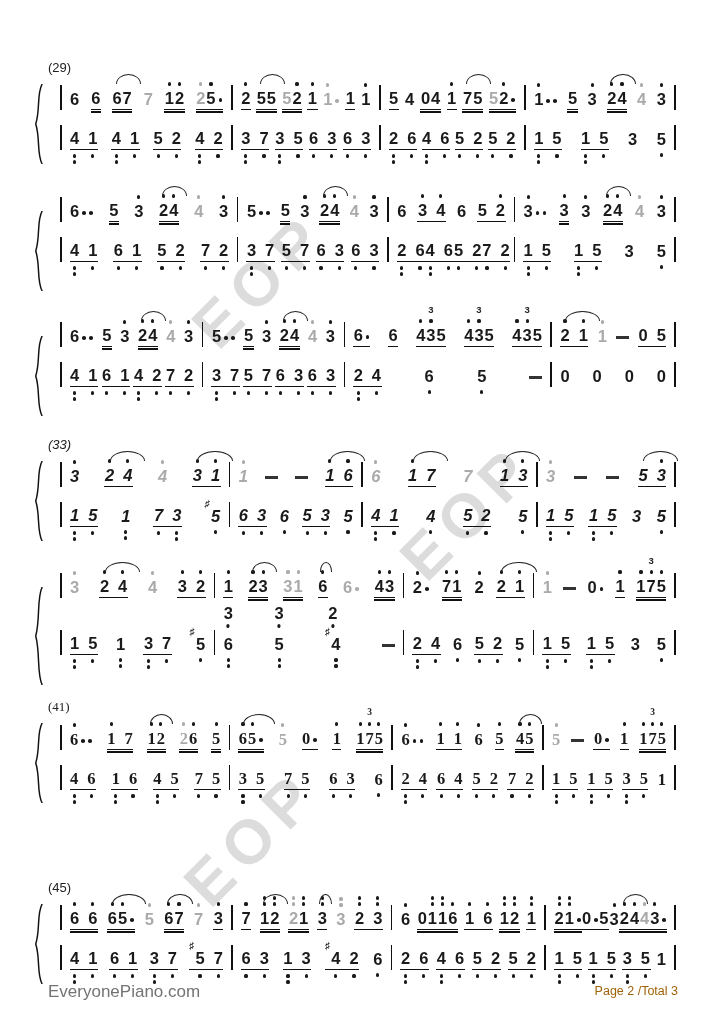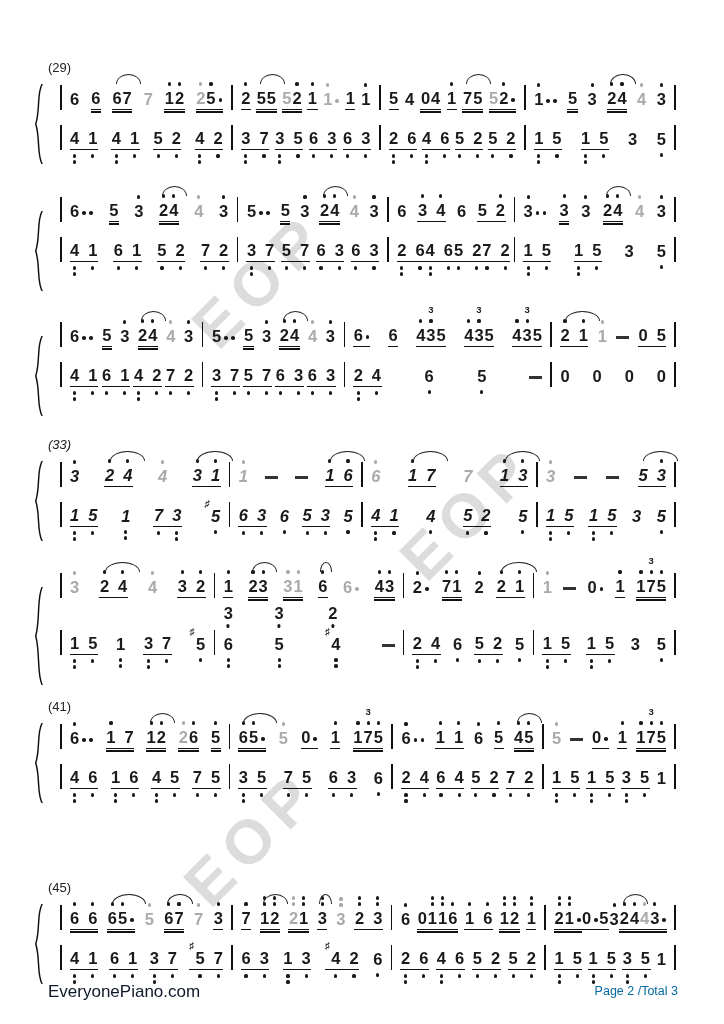--- a/index.html
+++ b/index.html
@@ -30,22 +30,22 @@
   .tok.u1 .dd{margin-top:4px;}
   .pd{width:3.6px;height:3.6px;border-radius:50%;background:currentColor;display:inline-block;margin:0 1px 7px 2.5px;flex:none;}
   .dashx{display:inline-block;width:13px;height:2.6px;background:#333;margin-bottom:8px;flex:none;}
   .sharp{font-size:10px;margin-right:1px;transform:translateY(-6px);align-self:flex-start;}
   .arc{position:absolute;left:18%;right:-42%;top:-12px;height:9px;pointer-events:none;
        border:1.4px solid #222;border-bottom:none;border-radius:50% 50% 0 0/100% 100% 0 0;}
   .t3n{position:absolute;top:-19px;left:50%;transform:translateX(-50%);
        font-size:9.5px;font-weight:bold;background:#fff;padding:0 2px;color:#222;}
   .top{position:absolute;bottom:26px;left:50%;transform:translateX(-50%);
        display:flex;flex-direction:column;align-items:center;font-size:16.5px;font-weight:bold;color:#1a1a1a;}
-  .footer-left{position:absolute;left:48px;bottom:22px;font-size:17px;color:#0f172a;}
-  .footer-right{position:absolute;right:46px;bottom:26px;font-size:12.5px;color:#0369a1;}
+  .footer-left{position:absolute;left:48px;bottom:22px;font-size:17px;color:#737373;}
+  .footer-right{position:absolute;right:46px;bottom:26px;font-size:12.5px;color:#a16207;}
 </style>
 </head>
 <body>
 
 <div id="page">
   <div class="wm" style="left: 260px; top: 280px;">EOP</div>
     <div class="wm" style="left: 468px; top: 512px;">EOP</div>
     <div class="wm" style="left: 252px; top: 838px;">EOP</div>
     <div id="score">
       <div class="sys" style="top: 60px;">
@@ -1447,21 +1447,21 @@
             </span>
             <span class="tok">
               <span class="ch"><span class="n">5</span><span class="dd">
                   <i class="dot"></i>
                 </span></span>
             </span>
           </div>
           <span class="bl"></span>
         </div>
       </div>
-      <div class="sys" style="top: 699px;">
+      <div class="sys" style="top: 699px; font-family: Liberation Serif, serif;">
         <div class="sys-label">(41)</div>
         <div class="brace" style="height: 80px;"><svg width="11" height="100%" viewBox="0 0 12 100" preserveAspectRatio="none">
             <path d="M10 0 C4 12 8 32 3 50 C8 68 4 88 10 100" fill="none" stroke="#111" stroke-width="1.6"></path>
           </svg></div>
         <div class="line melody">
           <span class="bl"></span>
           <div class="measure" style="flex-grow: 1.25; flex-basis: 0px;">
             <span class="tok">
               <span class="ch"><span class="n">6</span><span class="du">
                   <i class="dot"></i>

